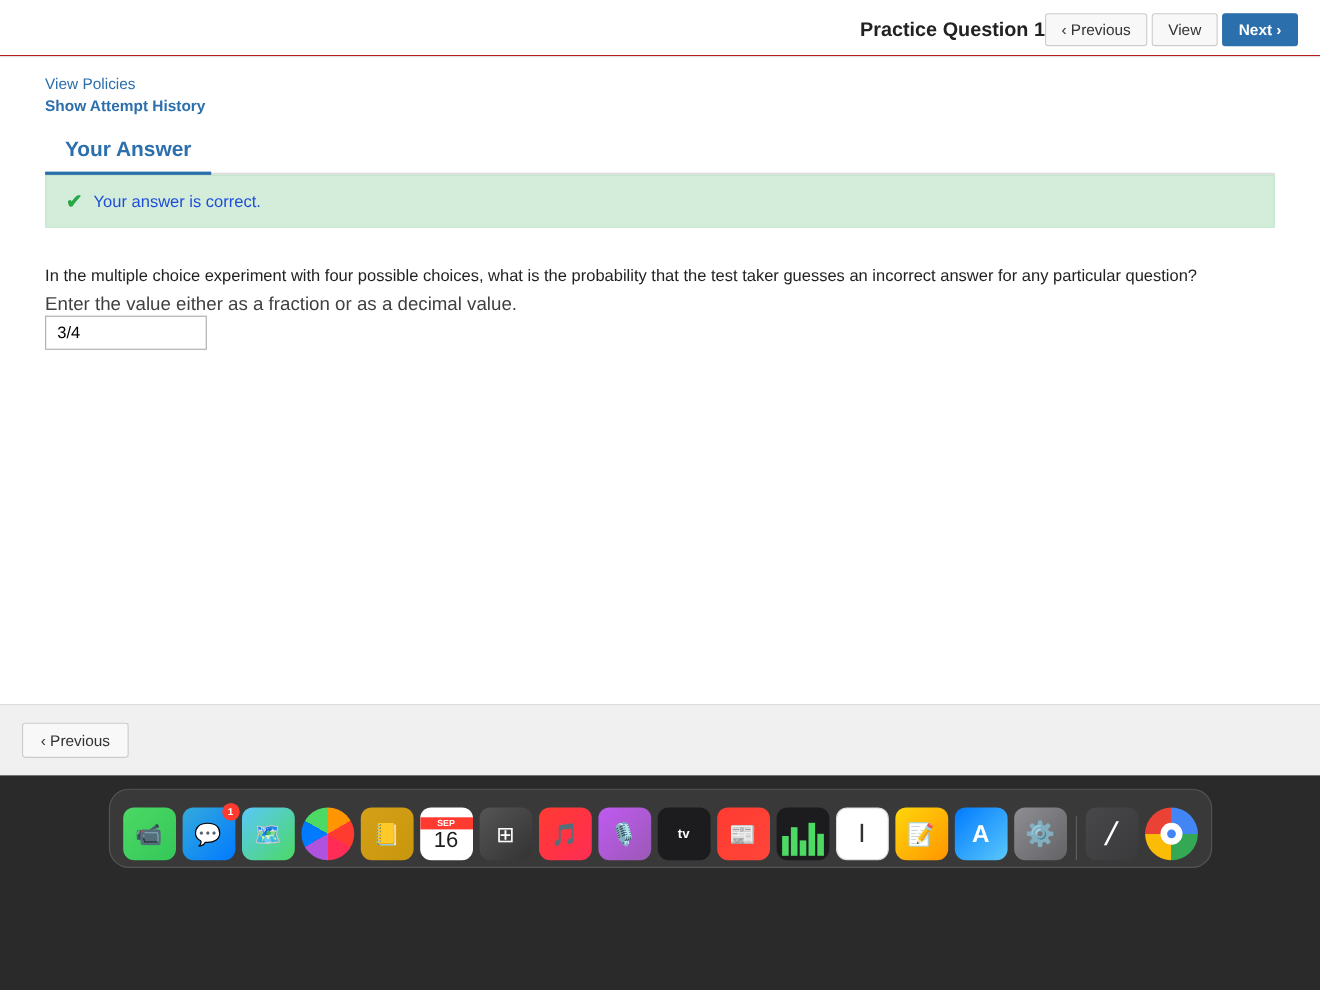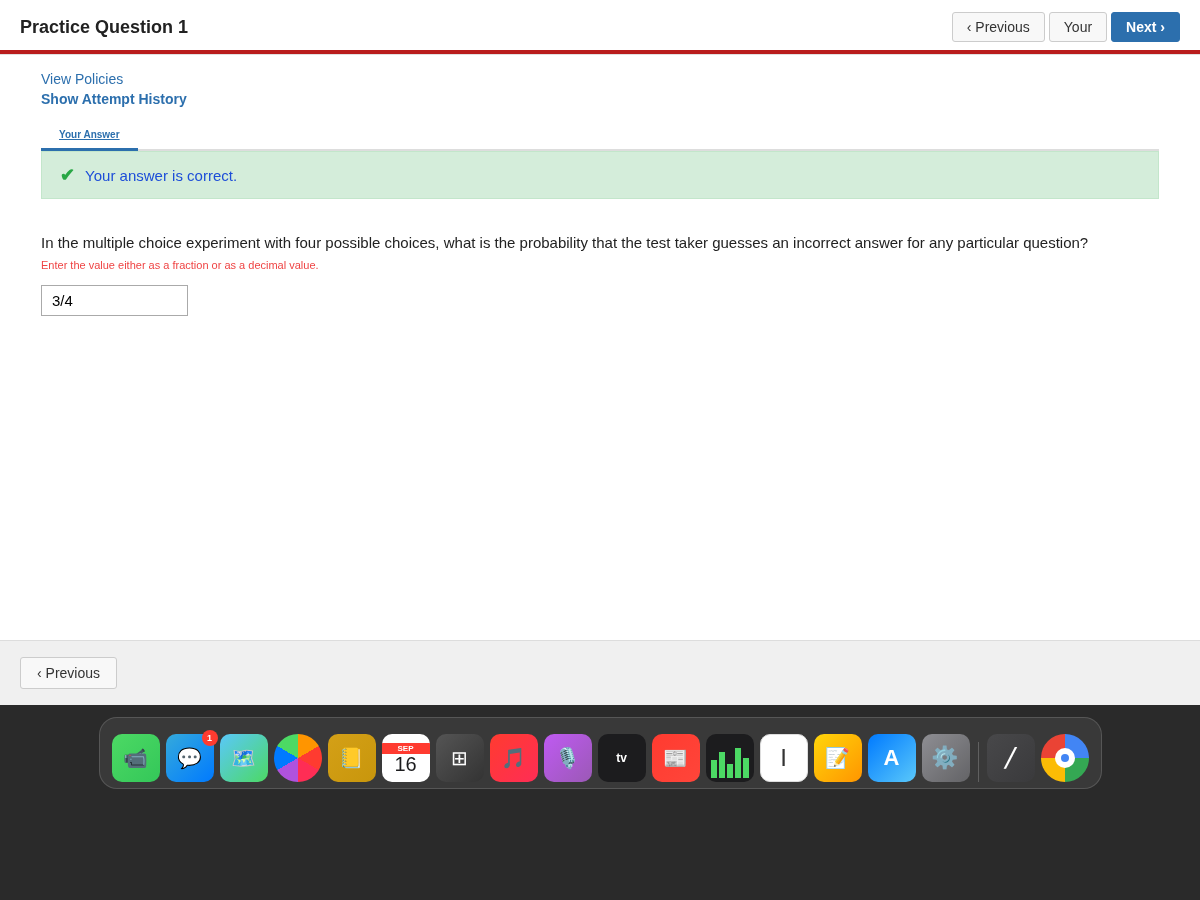--- a/index.html
+++ b/index.html
@@ -26,23 +26,23 @@
       flex: 1;
       display: flex;
       flex-direction: column;
       padding: 0;
       min-height: 0;
     }
 
     .question-header {
       background: #ffffff;
       padding: 12px 20px 8px 20px;
-      border-bottom: 4px solid #b91c1c;
-      display: flex;
-      justify-content: space-between;
+      border-bottom: 1px solid #b91c1c;
+      display: flex;
+      justify-content: flex-end;
       align-items: center;
     }
 
     .question-title {
       font-size: 18px;
       font-weight: 600;
       color: #222;
     }
 
     .nav-buttons {
@@ -93,26 +93,25 @@
     }
 
     .tabs-row {
       display: flex;
       border-bottom: 2px solid #ddd;
       margin-bottom: 0;
     }
 
     .tab {
       padding: 8px 18px;
-      font-size: 10px;
+      font-size: 19px;
       cursor: pointer;
       color: #333;
       border-bottom: 3px solid transparent;
       margin-bottom: -2px;
-      text-decoration: underline;
     }
 
     .tab.active {
       border-bottom: 3px solid #2c6fad;
       color: #2c6fad;
       font-weight: 600;
     }
 
     .answer-correct-banner {
       background: #d4edda;
@@ -141,23 +140,22 @@
     }
 
     .question-text {
       font-size: 15px;
       color: #222;
       line-height: 1.6;
       margin-bottom: 4px;
     }
 
     .instruction-text {
-      font-size: 11px;
-      color: #ef4444;
-      margin-bottom: 14px;
+      font-size: 17px;
+      color: #404040;
     }
 
     .answer-input {
       border: 1px solid #aaa;
       padding: 6px 10px;
       font-size: 15px;
       width: 147px;
       background: #fff;
     }
 
@@ -282,21 +280,21 @@
 </head>
 <body>
 
 <div class="screen-content">
   <div class="main-area">
 
     <div class="question-header">
       <span class="question-title">Practice Question 1</span>
       <div class="nav-buttons">
         <button class="nav-btn">‹ Previous</button>
-        <button class="nav-btn">Your</button>
+        <button class="nav-btn">View</button>
         <button class="nav-btn next-btn">Next ›</button>
       </div>
     </div>
 
     <hr class="table-divider">
 
     <div class="content-section">
       <a class="view-policies-link">View Policies</a>
       <a class="show-attempt-link">Show Attempt History</a>
 

